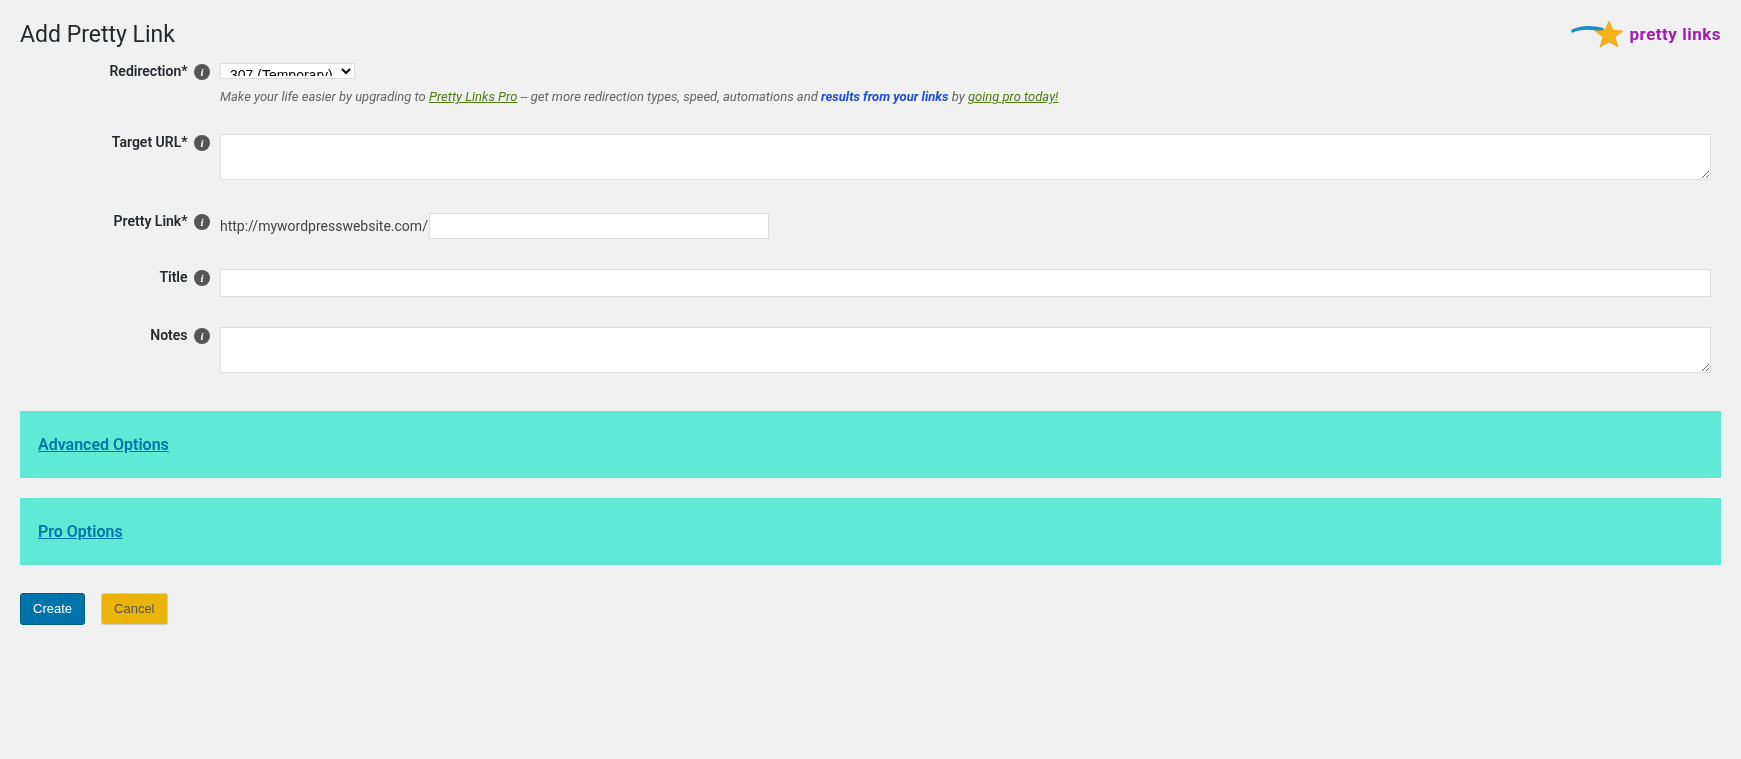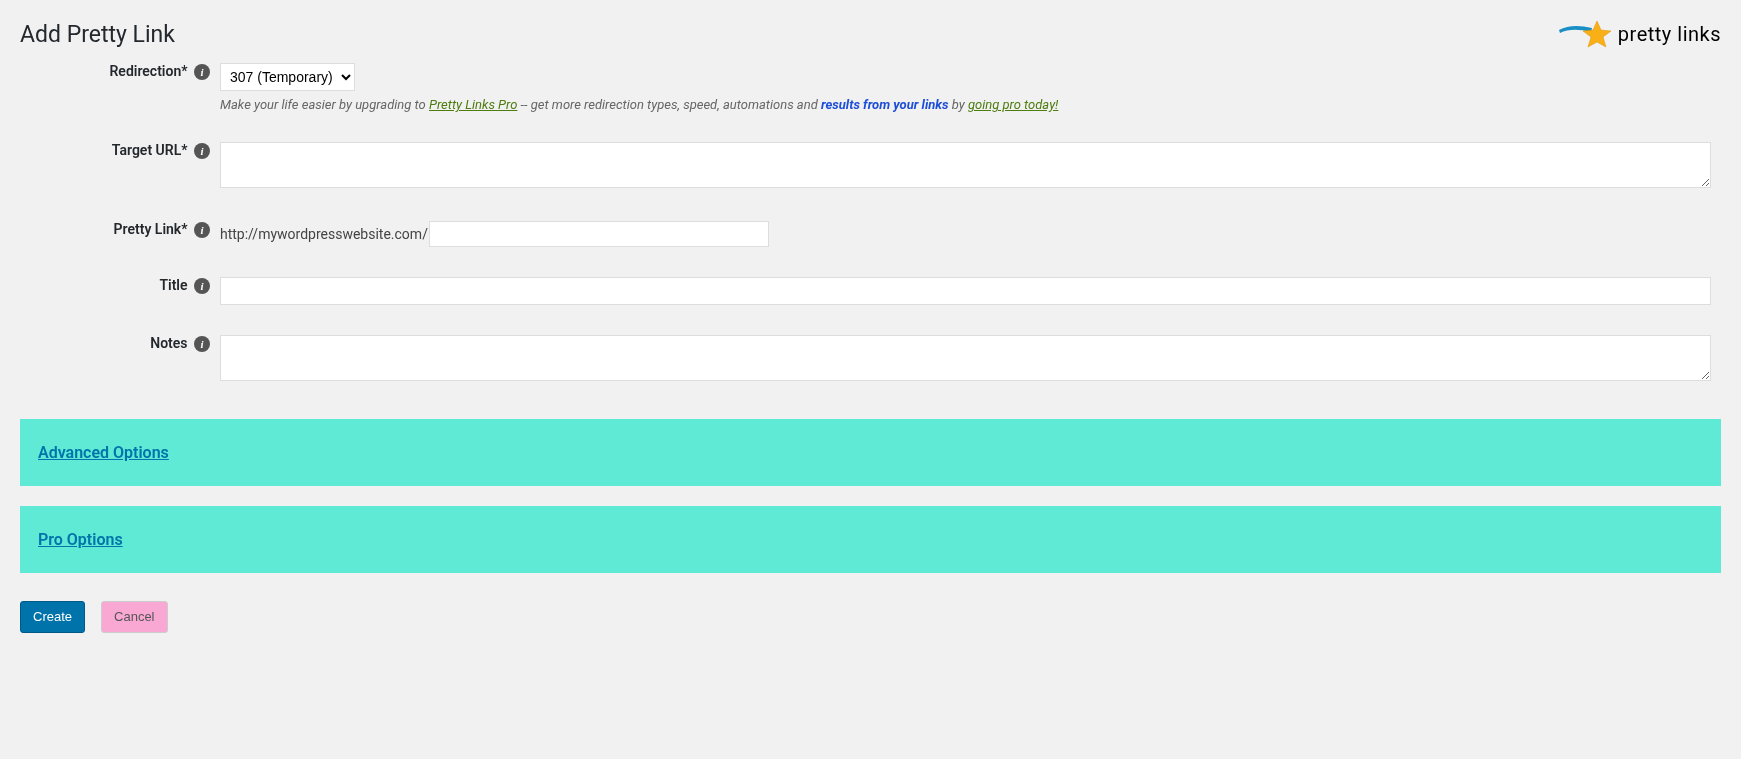--- a/index.html
+++ b/index.html
@@ -22,23 +22,23 @@
       font-size: 23px;
       font-weight: 400;
       color: #23282d;
     }
     .logo {
       display: flex;
       align-items: center;
       gap: 6px;
     }
     .logo-text {
-      font-size: 20px;
-      font-weight: 400;
-      color: #000000;
+      font-size: 17px;
+      font-weight: 700;
+      color: #a21caf;
       letter-spacing: 0.5px;
     }
     .logo-icon svg { display: block; }
     .form-table {
       width: 100%;
       border-collapse: collapse;
     }
     .form-table th {
       text-align: right;
       vertical-align: top;
@@ -67,21 +67,21 @@
       font-family: Georgia, serif;
       margin-left: 3px;
       vertical-align: middle;
       cursor: help;
     }
     select {
       font-size: 14px;
       padding: 2px 5px;
       border: 1px solid #ddd;
       background: #fff;
-      height: 28px;
+      height: 16px;
     }
     .description {
       font-style: italic;
       color: #666;
       margin-top: 6px;
       font-size: 13px;
     }
     .description a {
       color: #4d7c0f;
       text-decoration: underline;
@@ -144,21 +144,21 @@
       border: 1px solid;
       cursor: pointer;
       line-height: 1.5;
     }
     .btn-primary {
       background: #0073aa;
       color: #fff;
       border-color: #005a87;
     }
     .btn-default {
-      background: #f9a8d4;
+      background: #eab308;
       color: #555;
       border-color: #ccc;
     }
   </style>
 </head>
 <body>
 
 <div class="wrap">
   <div class="header">
     <h1>Add Pretty Link</h1>

